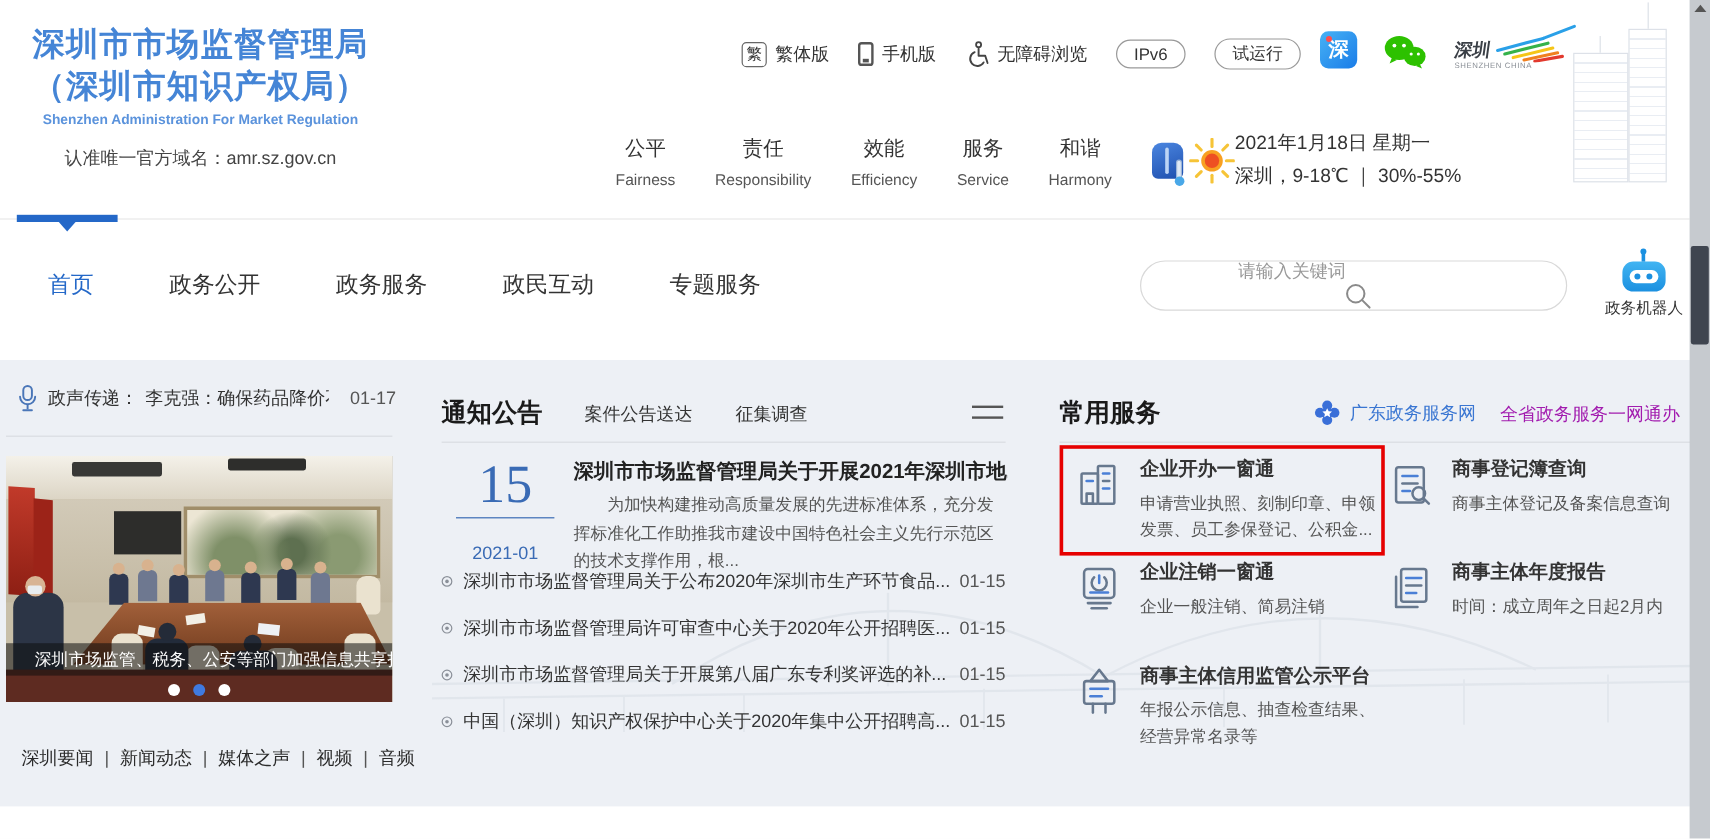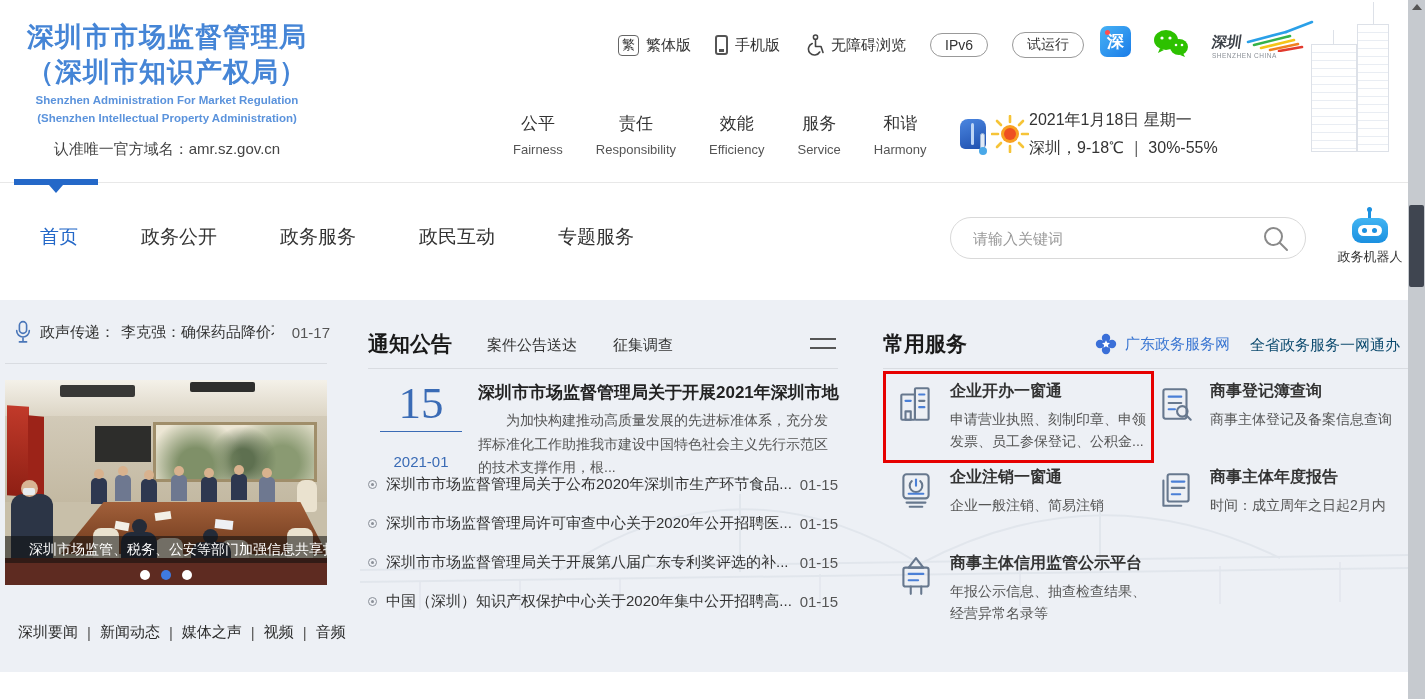--- a/index.html
+++ b/index.html
@@ -45,21 +45,21 @@
   
   .nav-line { position: absolute; left: 0; top: 182px; width: 1408px; border-top: 1px solid #e8e8e8; }
   .nav-active-bar { position: absolute; left: 14px; top: 179px; width: 84px; height: 6px; background: #2468c8; }
   .nav-active-tri { position: absolute; left: 49px; top: 185px; width: 0; height: 0;
     border-left: 7px solid transparent; border-right: 7px solid transparent; border-top: 8px solid #2468c8; }
   .nav { position: absolute; left: 40px; top: 224px; display: flex; gap: 63px; font-size: 19px; color: #333; }
   .nav-item { cursor: pointer; }
   .nav-item.active { color: #2468c8; }
 
   .search { position: absolute; left: 950px; top: 217px; width: 356px; height: 42px; border: 1px solid #d9d9d9;
-    border-radius: 21px; background: #fff; display: flex; align-items: center; padding: 0 16px 0 22px; }
+    border-radius: 21px; background: #fff; display: flex; align-items: center; padding: 0 16px 0 22px; flex-direction: column; }
   .search input { border: none; outline: none; flex: 1; font-size: 15px; color: #333; font-family: inherit; background: transparent; }
   .search input::placeholder { color: #999; }
 
   .robot { position: absolute; left: 1336px; top: 210px; width: 68px; text-align: center; cursor: pointer; }
   .robot-head { position: relative; width: 36px; height: 25px; margin: 8px auto 0; background: linear-gradient(#41b4f2, #1b90e0); border-radius: 9px; }
   .robot-head::before { content: ""; position: absolute; top: -7px; left: 16px; width: 3px; height: 7px; background: #1b90e0; }
   .robot-ant { position: absolute; top: -11px; left: 15px; width: 5px; height: 5px; border-radius: 50%; background: #1b90e0; }
   .robot-eyes { position: absolute; left: 6px; top: 7px; width: 24px; height: 11px; background: #fff; border-radius: 6px; }
   .robot-eyes i { position: absolute; top: 3px; width: 5px; height: 5px; border-radius: 50%; background: #1b90e0; }
   .robot-label { font-size: 13px; color: #333; margin-top: 5px; }
@@ -109,21 +109,21 @@
 
   .notice-item { position: absolute; left: 368px; width: 470px; height: 24px; display: flex; align-items: center; font-size: 15px; color: #333; cursor: pointer; }
   .bullet { flex: none; width: 9px; height: 9px; border: 1px solid #8a8f98; border-radius: 50%; position: relative; }
   .bullet::after { content: ""; position: absolute; left: 2px; top: 2px; width: 3px; height: 3px; border-radius: 50%; background: #8a8f98; }
   .notice-title { flex: 1; margin-left: 9px; white-space: nowrap; overflow: hidden; }
   .notice-date { color: #555; }
 
   
   .services-title { position: absolute; left: 883px; top: 330px; font-size: 21px; font-weight: bold; color: #1a1a1a; }
   .portal { position: absolute; left: 1095px; top: 333px; display: flex; align-items: center; gap: 8px; font-size: 15px; color: #3a76d2; cursor: pointer; }
-  .portal2 { position: absolute; left: 1250px; top: 336px; font-size: 15px; color: #0c4a6e; cursor: pointer; }
+  .portal2 { position: absolute; left: 1250px; top: 336px; font-size: 15px; color: #a21caf; cursor: pointer; }
   .services-divider { position: absolute; left: 883px; top: 368px; width: 527px; border-top: 1px solid #d9dce1; }
 
   .services-grid { position: absolute; left: 895px; top: 381px; width: 515px; display: grid;
     grid-template-columns: 260px 255px; grid-auto-rows: 86px; }
   .svc { display: flex; gap: 13px; cursor: pointer; }
   .svc-icon { flex: none; width: 42px; height: 42px; margin-top: 2px; }
   .svc-title { font-size: 16px; font-weight: bold; color: #333; }
   .svc-desc { font-size: 14px; color: #555; line-height: 1.55; margin-top: 7px; width: 198px; }
   .highlight-box { position: absolute; left: 883px; top: 371px; width: 271px; height: 92px; border: 3px solid #e60000; z-index: 5; pointer-events: none; }
 
@@ -135,21 +135,20 @@
 </style>
 </head>
 <body>
 
 <div class="page">
 
   <div class="logo">
     <div class="logo-cn">深圳市市场监督管理局</div>
     <div class="logo-cn">（深圳市知识产权局）</div>
     <div class="logo-en">Shenzhen Administration For Market Regulation</div>
-    <div class="logo-en">(Shenzhen Intellectual Property Administration)</div>
     <div class="logo-domain">认准唯一官方域名：amr.sz.gov.cn</div>
   </div>
 
   <div class="utility">
     <div class="util-item">
       <span class="badge-fan">繁</span>
       <span>繁体版</span>
     </div>
     <div class="util-item">
       <span class="phone-ico"></span>

